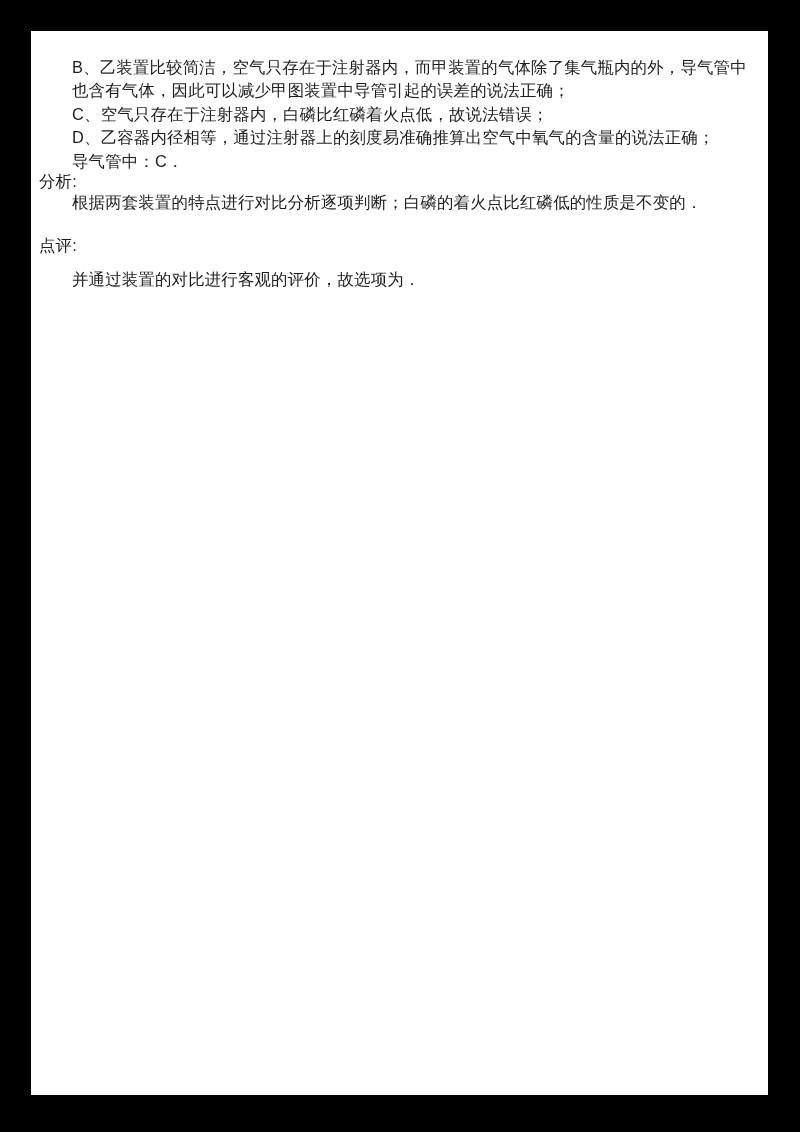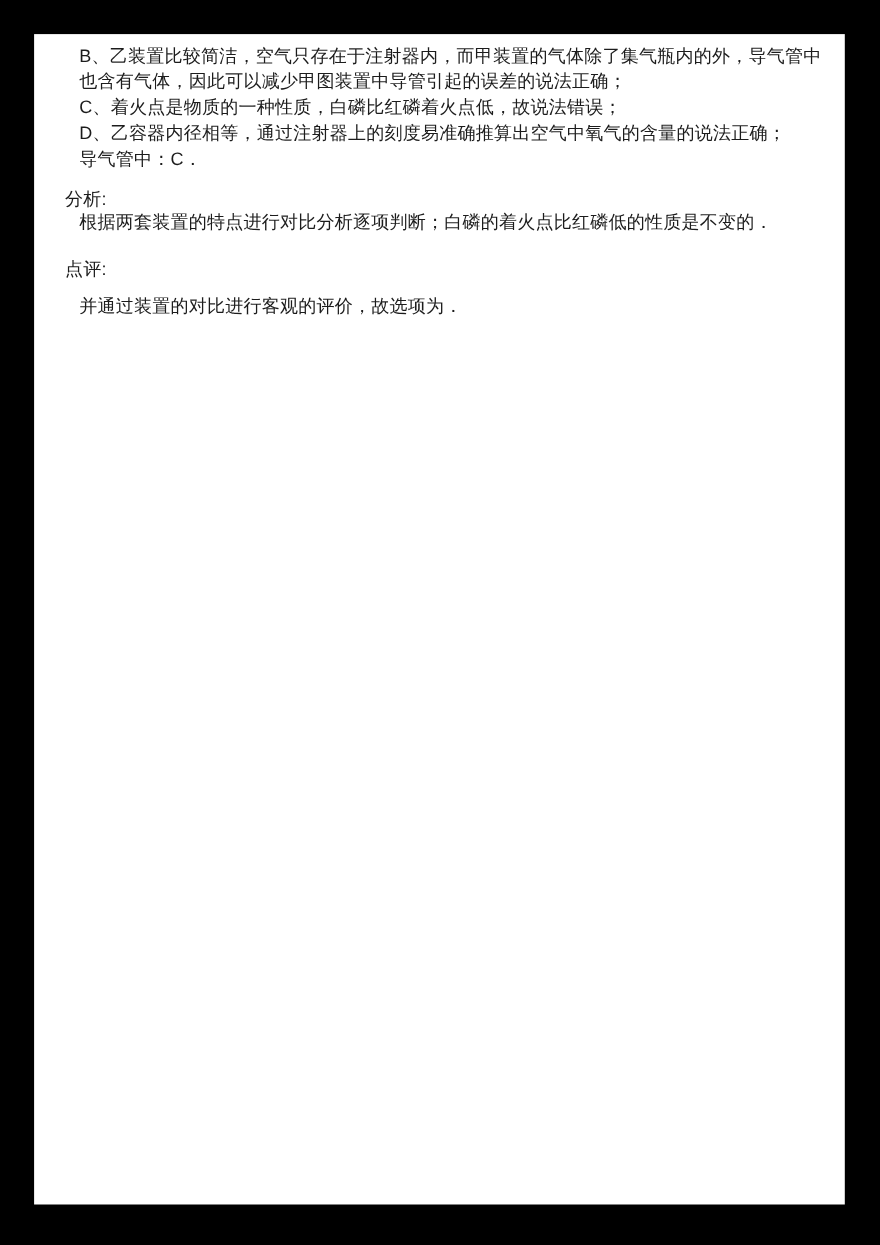--- a/index.html
+++ b/index.html
@@ -26,24 +26,24 @@
     font-size: 16.4px;
     line-height: 23.4px;
     white-space: nowrap;
     color: var(--ink, #1c1c1c);
     letter-spacing: 0.2px;
   }
   .block {
     position: absolute;
     left: 41px;
   }
-  .answer-block { top: 9px; }
+  .answer-block { top: 25px; }
   .heading {
     position: absolute;
-    left: 28px;
+    left: 8px;
     margin: 0;
     font-size: 16.4px;
     font-weight: 400;
     line-height: 23.4px;
     color: var(--ink, #1c1c1c);
     letter-spacing: 0.2px;
     white-space: nowrap;
   }
   .analysis-heading { top: 139px; }
   .analysis-block { top: 160px; }
@@ -51,21 +51,21 @@
   .review-block { top: 237px; }
 </style>
 </head>
 <body style="--bg: #000000; --paper: #ffffff; --ink: #1c1c1c;">
 
 <div class="paper">
 
   <section class="block answer-block">
       <div class="text-line">B、乙装置比较简洁，空气只存在于注射器内，而甲装置的气体除了集气瓶内的外，导气管中</div>
       <div class="text-line">也含有气体，因此可以减少甲图装置中导管引起的误差的说法正确；</div>
-      <div class="text-line">C、着火点是物质的一种性质，白磷比红磷着火点低，故说法错误；</div>
+      <div class="text-line">C、空气只存在于注射器内，白磷比红磷着火点低，故说法错误；</div>
       <div class="text-line">D、乙容器内径相等，通过注射器上的刻度易准确推算出空气中氧气的含量的说法正确；</div>
       <div class="text-line">导气管中：C．</div>
     </section>
 
   <h2 class="heading analysis-heading">分析:</h2>
 
   <section class="block analysis-block">
       <div class="text-line">根据两套装置的特点进行对比分析逐项判断；白磷的着火点比红磷低的性质是不变的．</div>
     </section>
 

